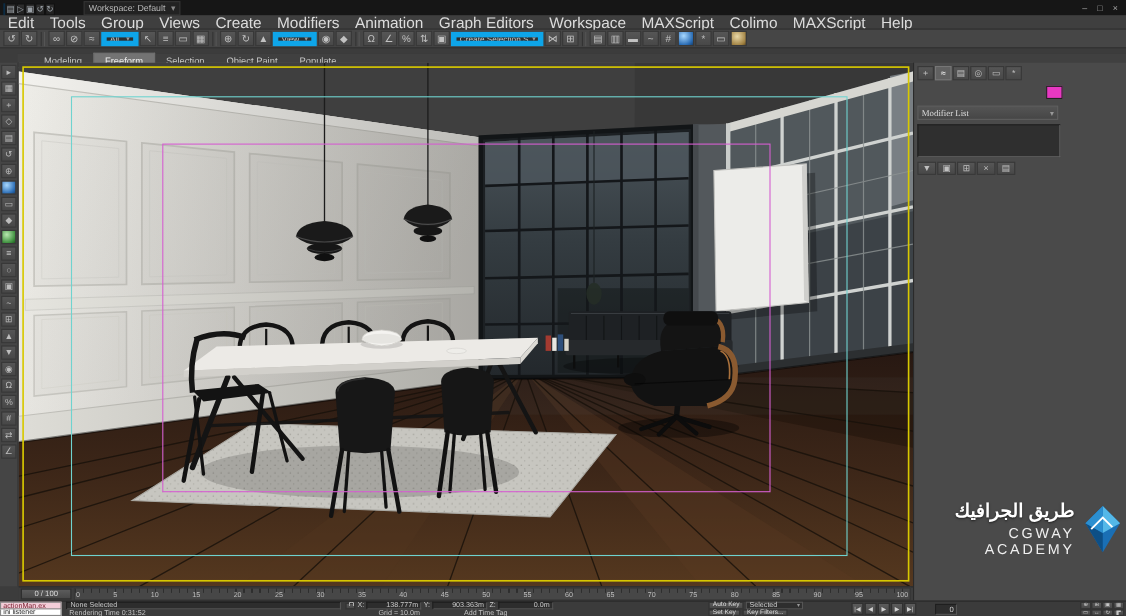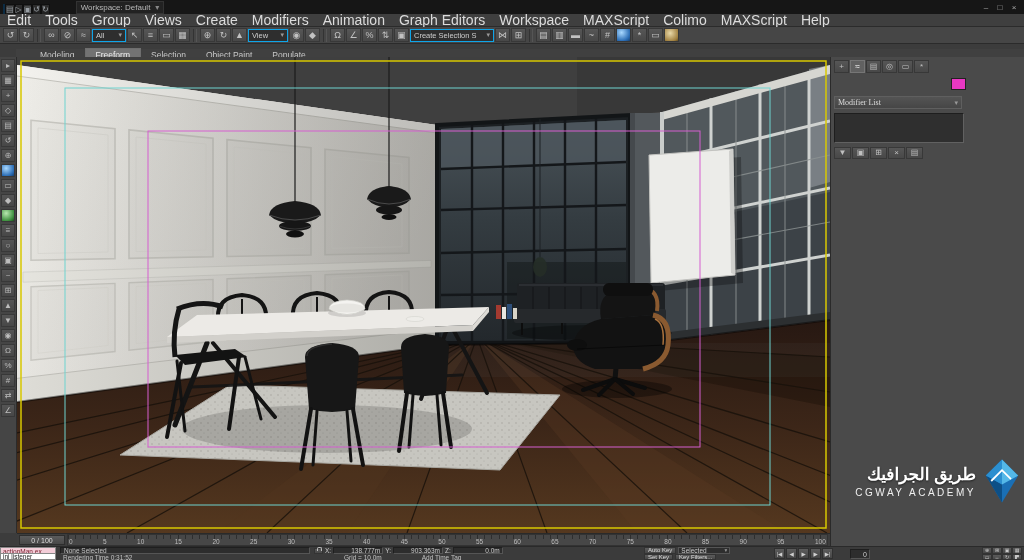--- a/index.html
+++ b/index.html
@@ -24,21 +24,21 @@
   .menu-item{font-size:14px;color:#dcdcdc;padding:0 7px;line-height:12px;white-space:nowrap;}
 
   
   .toolbar{position:absolute;left:0;top:27px;width:1024px;height:17px;background:#464646;
            border-bottom:1px solid #2b2b2b;display:flex;align-items:center;gap:1px;padding:0 3px;box-sizing:border-box;}
   .ticon{width:15px;height:14px;flex:0 0 auto;background:linear-gradient(#565656,#484848);
          border:1px solid #383838;box-sizing:border-box;color:#c2c2c2;font-size:9px;line-height:12px;text-align:center;overflow:hidden;}
   .ticon.sphere{background:radial-gradient(circle at 35% 30%,#a8d8ff,#2a6cb4 70%,#173f6b);color:transparent;}
   .ticon.teapot{background:radial-gradient(circle at 40% 35%,#e8d8a8,#9f7f3f 75%,#5f4a20);color:transparent;}
   .tsep{width:2px;height:13px;flex:0 0 auto;border-left:1px solid #333;border-right:1px solid #555;margin:0 2px;}
-  .tdrop{height:13px;flex:0 0 auto;background:#2e2e2e;border:1px solid #0ea5e9;color:#ccc;font-size:7.5px;
+  .tdrop{height:13px;flex:0 0 auto;background:#2e2e2e;border:5px solid #0ea5e9;color:#ccc;font-size:7.5px;
          display:flex;align-items:center;padding:0 3px;box-sizing:border-box;white-space:nowrap;overflow:hidden;}
   .tdrop::after{content:"▾";margin-left:auto;padding-left:3px;color:#999;font-size:7px;}
   .w34{width:34px;} .w40{width:40px;} .w84{width:84px;}
 
   
   .ribbon{position:absolute;left:0;top:49px;width:1024px;height:13px;background:#404040;
           border-bottom:1px solid #86efac;display:flex;align-items:flex-end;padding-left:14px;box-sizing:border-box;margin-left:16px;}
   .rtab{font-size:8.5px;color:#c8c8c8;padding:1px 10px;line-height:10px;}
   .rtab.active{background:#737373;border:1px solid #6e6e6e;border-bottom:none;color:#efefef;}
 
@@ -72,21 +72,21 @@
             border-top:1px solid #1e1e1e;border-left:1px solid #1e1e1e;border-bottom:1px solid #616161;border-right:1px solid #616161;}
   .cp-btnrow{display:flex;gap:1px;margin:4px 0 0 3px;}
   .cp-btn{width:17px;height:12px;background:linear-gradient(#565656,#484848);border:1px solid #383838;
           box-sizing:border-box;color:#c0c0c0;font-size:8px;line-height:10px;text-align:center;}
 
   
   .watermark{position:absolute;left:834px;top:450px;width:186px;height:62px;display:flex;align-items:center;
              justify-content:flex-end;gap:8px;pointer-events:none;}
   .wm-text{text-align:right;color:#fff;}
   .wm-ar{font-size:17px;font-weight:bold;line-height:20px;text-shadow:0 1px 2px rgba(0,0,0,.6);}
-  .wm-en{font-size:10px;letter-spacing:2.5px;margin-top:2px;color:#f0f0f0;}
+  .wm-en{font-size:13px;letter-spacing:2.5px;margin-top:2px;color:#f0f0f0;}
 
   
   .timeline{position:absolute;left:17px;top:533px;width:813px;height:13px;background:#3d3d3d;
             border-top:1px solid #2a2a2a;display:flex;align-items:center;box-sizing:border-box;padding:0 2px;}
   .framebox{width:46px;height:10px;background:linear-gradient(#5c5c5c,#484848);border:1px solid #2e2e2e;
             color:#ddd;font-size:7px;line-height:9px;text-align:center;flex:0 0 auto;box-sizing:border-box;}
   .ruler{flex:1;height:12px;margin-left:2px;position:relative;background:#474747;border:1px solid #333;box-sizing:border-box;}
   .tickstrip{position:absolute;left:0;top:0;right:0;height:4px;
              background:repeating-linear-gradient(90deg,#2e2e2e 0,#2e2e2e 1px,transparent 1px,transparent 7.3px);}
   .ticknums{position:absolute;left:0;right:0;top:3px;display:flex;justify-content:space-between;padding:0 1px;}

